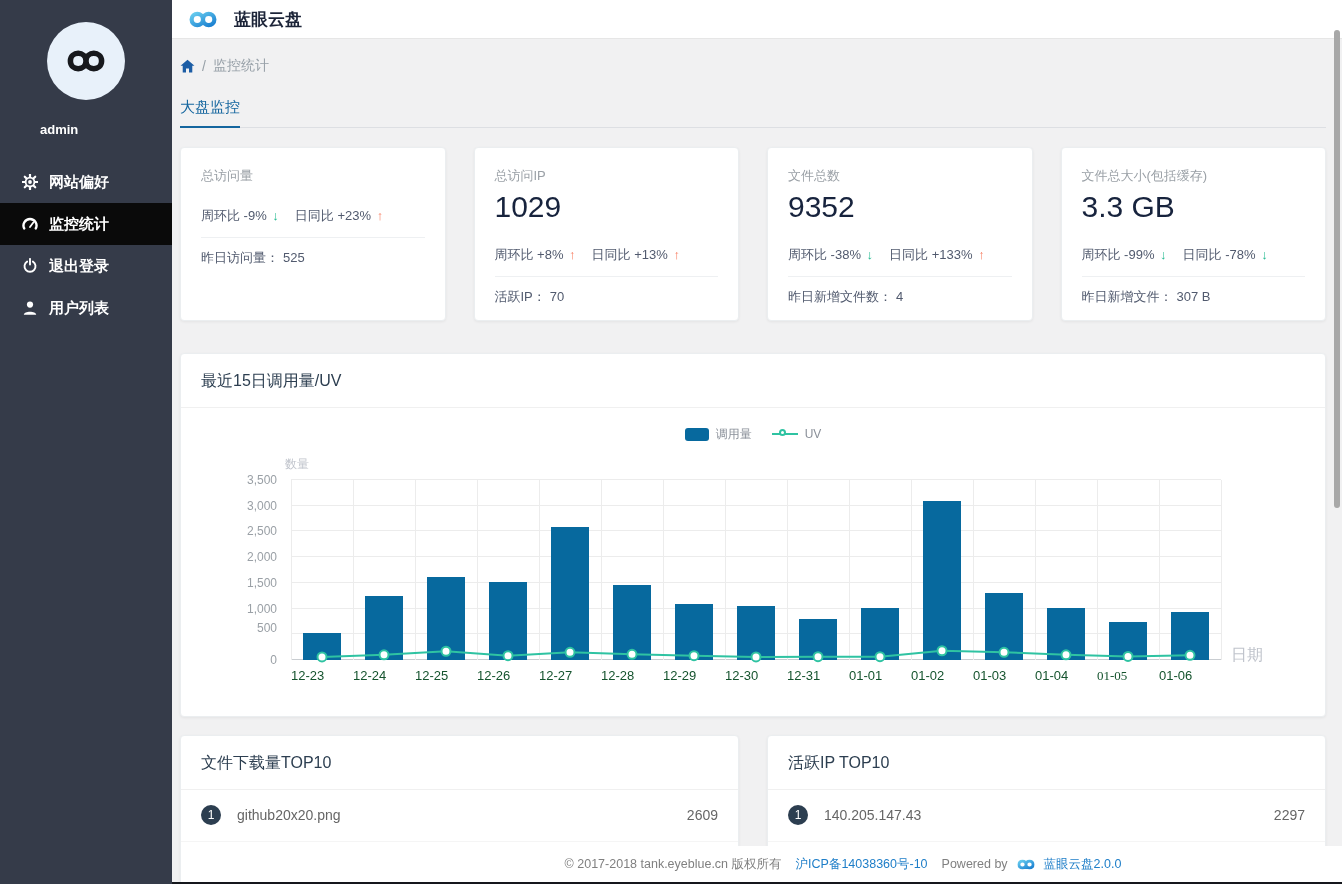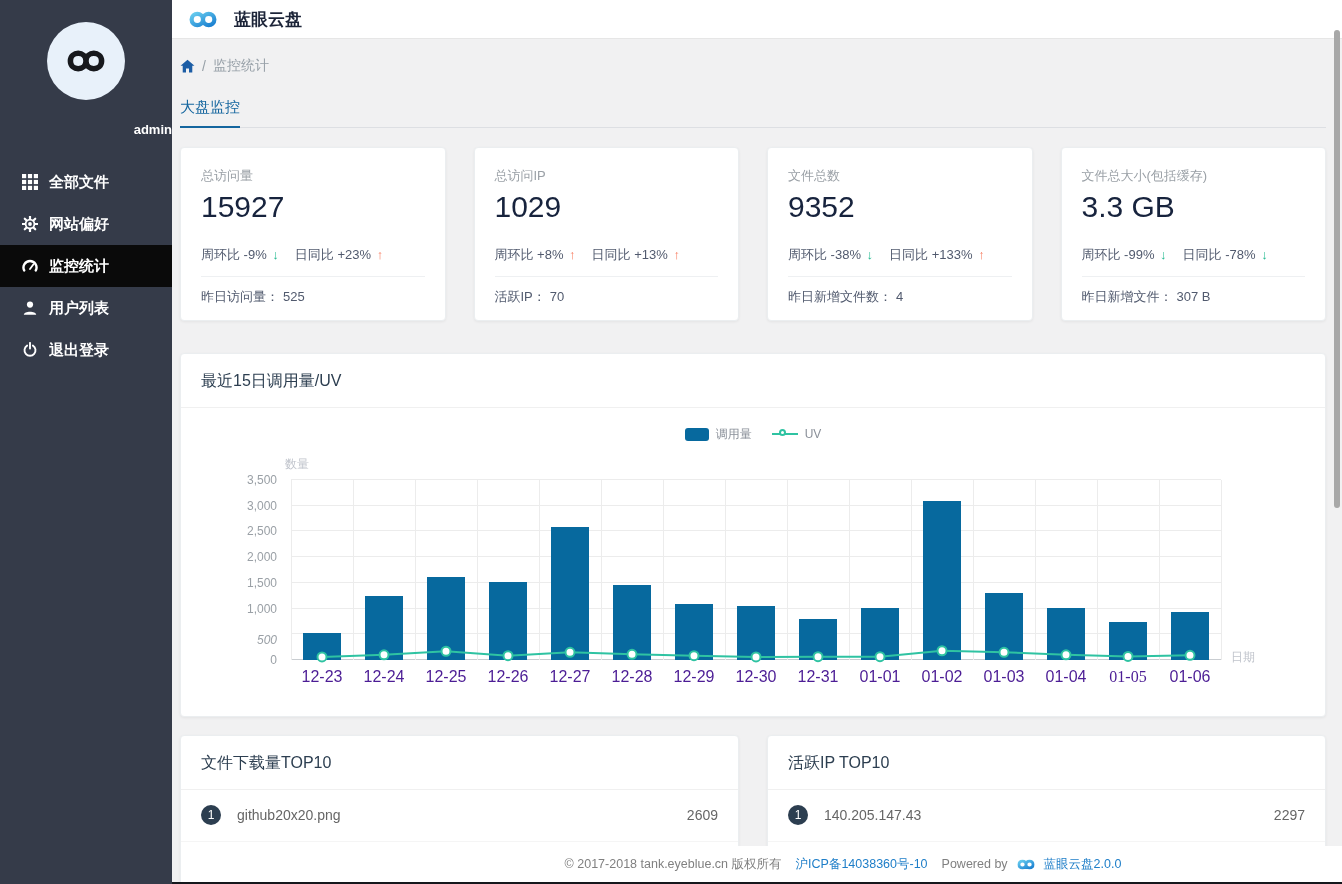--- a/index.html
+++ b/index.html
@@ -4,21 +4,21 @@
 <style>
   * { margin:0; padding:0; box-sizing:border-box; }
   html,body { width:1342px; height:884px; overflow:hidden; background:#fff;
     font-family:"Liberation Sans","DejaVu Sans",sans-serif; }
   .app { position:relative; width:1342px; height:884px; display:flex; overflow:hidden; background:#f1f1f2; }
 
   
   .sidebar { width:172px; flex-shrink:0; background:#353b49; color:#fff; position:relative; z-index:4; }
   .avatar { width:78px; height:78px; border-radius:50%; background:#e8f1fa; margin:22px auto 0;
     display:flex; align-items:center; justify-content:center; cursor:pointer; }
-  .avatar-name { text-align:right; margin-top:22px; font-size:13px; font-weight:bold; color:#fff; }
+  .avatar-name { text-align:left; margin-top:22px; font-size:13px; font-weight:bold; color:#fff;padding-left:40px; }
   .menu { margin-top:24px; }
   .menu-item { display:flex; align-items:center; height:42px; cursor:pointer; }
   .menu-item.active { background:#0a0a0a; }
   .mi-icon { width:17px; height:17px; margin-left:21px; display:inline-flex; align-items:center; justify-content:center; }
   .mi-icon svg { width:16px; height:16px; }
   .mi-label { margin-left:11px; font-size:15px; font-weight:bold; color:#fff; }
 
   
   .main { position:relative; flex:1; height:884px; overflow:hidden; }
   .topbar { height:39px; background:#fff; border-bottom:1px solid #e6e6e6; display:flex; align-items:center; padding-left:10px; }
@@ -57,22 +57,22 @@
   .chart-area { position:relative; margin:14px 20px 0; height:240px; }
   .ylabel { position:absolute; left:84px; top:-2px; font-size:12px; color:#c0c4cc; }
   .yticks { position:absolute; left:0; top:22px; width:82px; height:180px; }
   .ytick { position:absolute; right:6px; transform:translateY(50%); font-size:12px; color:#9aa0a6; }
   .plot { position:absolute; left:90px; top:22px; width:930px; height:180px; }
   .grid-h { position:absolute; left:0; right:0; height:1px; background:#ececec; z-index:1; }
   .grid-h.axis { background:#c9cdd1; }
   .grid-v { position:absolute; top:0; bottom:0; width:1px; background:#ececec; z-index:1; }
   .bar { position:absolute; bottom:0; width:38px; z-index:2; }
   .uv-svg { position:absolute; left:0; top:0; z-index:3; overflow:visible; }
-  .xtick { position:absolute; top:calc(100% + 8px); text-align:center; font-size:16px; color:#4c1d95; }
-  .xlabel { position:absolute; left:calc(100% + 10px); bottom:-6px; font-size:12px; color:#c0c4cc; white-space:nowrap; }
+  .xtick { position:absolute; top:calc(100% + 8px); text-align:left; font-size:13px; color:#14532d; }
+  .xlabel { position:absolute; left:calc(100% + 10px); bottom:-6px; font-size:16px; color:#c0c4cc; white-space:nowrap; }
 
   
   .bottom-row { display:flex; gap:28px; margin-top:18px; }
   .list-card { flex:1; min-height:160px; }
   .list-row { display:flex; align-items:center; padding:15px 20px 16px; border-bottom:1px solid #f5f5f5; }
   .rank-badge { width:20px; height:20px; border-radius:50%; background:#2c3e50; color:#fff; font-size:12px;
     display:flex; align-items:center; justify-content:center; flex-shrink:0; }
   .list-label { margin-left:16px; font-size:14px; color:#666; }
   .list-value { margin-left:auto; font-size:14px; color:#666; }
 
@@ -91,36 +91,20 @@
 <div class="app">
 
   <aside class="sidebar">
     <div class="avatar">
       <svg width="58" height="36" viewBox="0 0 48 30">
         <path d="M24 15 C24 6.5 11 6.5 11 15 C11 23.5 24 23.5 24 15 C24 6.5 37 6.5 37 15 C37 23.5 24 23.5 24 15" fill="none" stroke="#17191d" stroke-width="4.6" stroke-linecap="round"></path>
       </svg>
     </div>
     <div class="avatar-name">admin</div>
     <nav class="menu">
-        <div class="menu-item">
-          <span class="mi-icon">
-            <svg viewBox="0 0 16 16" fill="#fff">
-              <rect x="0" y="0" width="4.2" height="4.2"></rect>
-              <rect x="5.9" y="0" width="4.2" height="4.2"></rect>
-              <rect x="11.8" y="0" width="4.2" height="4.2"></rect>
-              <rect x="0" y="5.9" width="4.2" height="4.2"></rect>
-              <rect x="5.9" y="5.9" width="4.2" height="4.2"></rect>
-              <rect x="11.8" y="5.9" width="4.2" height="4.2"></rect>
-              <rect x="0" y="11.8" width="4.2" height="4.2"></rect>
-              <rect x="5.9" y="11.8" width="4.2" height="4.2"></rect>
-              <rect x="11.8" y="11.8" width="4.2" height="4.2"></rect>
-            </svg>
-          </span>
-          <span class="mi-label">全部文件</span>
-        </div>
         <div class="menu-item">
           <span class="mi-icon">
             <svg viewBox="0 0 16 16">
               <g stroke="#fff" stroke-width="2.2" stroke-linecap="round">
                 <line x1="13.2" y1="8" x2="15.4" y2="8"></line>
                 <line x1="11.68" y1="11.68" x2="13.23" y2="13.23"></line>
                 <line x1="8" y1="13.2" x2="8" y2="15.4"></line>
                 <line x1="4.32" y1="11.68" x2="2.77" y2="13.23"></line>
                 <line x1="2.8" y1="8" x2="0.6" y2="8"></line>
                 <line x1="4.32" y1="4.32" x2="2.77" y2="2.77"></line>
@@ -137,35 +121,35 @@
           <span class="mi-icon">
             <svg viewBox="0 0 16 16">
               <path d="M2.2 12.4 A6.5 6.5 0 1 1 13.8 12.4" fill="none" stroke="#fff" stroke-width="2.4" stroke-linecap="round"></path>
               <line x1="8" y1="11" x2="11.3" y2="6.4" stroke="#fff" stroke-width="1.8" stroke-linecap="round"></line>
             </svg>
           </span>
           <span class="mi-label">监控统计</span>
         </div>
         <div class="menu-item">
           <span class="mi-icon">
+            <svg viewBox="0 0 16 16" fill="none" stroke="#fff" stroke-width="1.9" stroke-linecap="round">
+              <path d="M5.1 3.6 A5.5 5.5 0 1 0 10.9 3.6"></path>
+              <line x1="8" y1="0.9" x2="8" y2="6.6"></line>
+            </svg>
+          </span>
+          <span class="mi-label">退出登录</span>
+        </div>
+        <div class="menu-item">
+          <span class="mi-icon">
             <svg viewBox="0 0 16 16" fill="#fff">
               <circle cx="8" cy="4.6" r="3.1"></circle>
               <path d="M1.8 14.8 C1.8 10.6 14.2 10.6 14.2 14.8 Z"></path>
             </svg>
           </span>
           <span class="mi-label">用户列表</span>
-        </div>
-        <div class="menu-item">
-          <span class="mi-icon">
-            <svg viewBox="0 0 16 16" fill="none" stroke="#fff" stroke-width="1.9" stroke-linecap="round">
-              <path d="M5.1 3.6 A5.5 5.5 0 1 0 10.9 3.6"></path>
-              <line x1="8" y1="0.9" x2="8" y2="6.6"></line>
-            </svg>
-          </span>
-          <span class="mi-label">退出登录</span>
         </div>
       </nav>
   </aside>
 
   <div class="main">
 
     <header class="topbar">
       <span style="display:inline-flex;">
         <svg width="42" height="27" viewBox="0 0 48 30">
           <defs>
@@ -192,21 +176,20 @@
         <span>监控统计</span>
       </div>
 
       <div class="tabbar">
         <span class="tab">大盘监控</span>
       </div>
 
       <div class="stat-row">
           <section class="card stat-card">
             <div class="stat-label">总访问量</div>
-            <div class="stat-value">15927</div>
             <div class="stat-deltas">
               <span class="delta"><span>周环比 -9% </span><span class="arrow" style="color: rgb(33, 185, 143);">↓</span></span>
               <span class="delta"><span>日同比 +23% </span><span class="arrow" style="color: rgb(248, 122, 93);">↑</span></span>
             </div>
             <div class="stat-divider"></div>
             <div class="stat-footer"><span>昨日访问量：</span><span class="stat-footer-value">525</span></div>
           </section>
           <section class="card stat-card">
             <div class="stat-label">总访问IP</div>
             <div class="stat-value">1029</div>
@@ -252,21 +235,21 @@
                 <span class="sw-line-bar" style="background:#2fc3a2"></span>
                 <span class="sw-line-dot" style="border-color:#2fc3a2"></span>
               </span>
               <span class="legend-label">UV</span>
             </span>
           </div>
         <div class="chart-area">
           <div class="ylabel">数量</div>
           <div class="yticks">
               <span class="ytick" style="bottom: 0px;">0</span>
-              <span class="ytick" style="bottom: 20px; font-style: italic;">500</span>
+              <span class="ytick" style="bottom: 32px;">500</span>
               <span class="ytick" style="bottom: 51.4286px;">1,000</span>
               <span class="ytick" style="bottom: 77.1429px;">1,500</span>
               <span class="ytick" style="bottom: 102.857px;">2,000</span>
               <span class="ytick" style="bottom: 128.571px;">2,500</span>
               <span class="ytick" style="bottom: 154.286px;">3,000</span>
               <span class="ytick" style="bottom: 180px;">3,500</span>
             </div>
           <div class="plot">
             <div class="xlabel">日期</div>
           <div class="grid-h axis" style="bottom: 0px;"></div>

